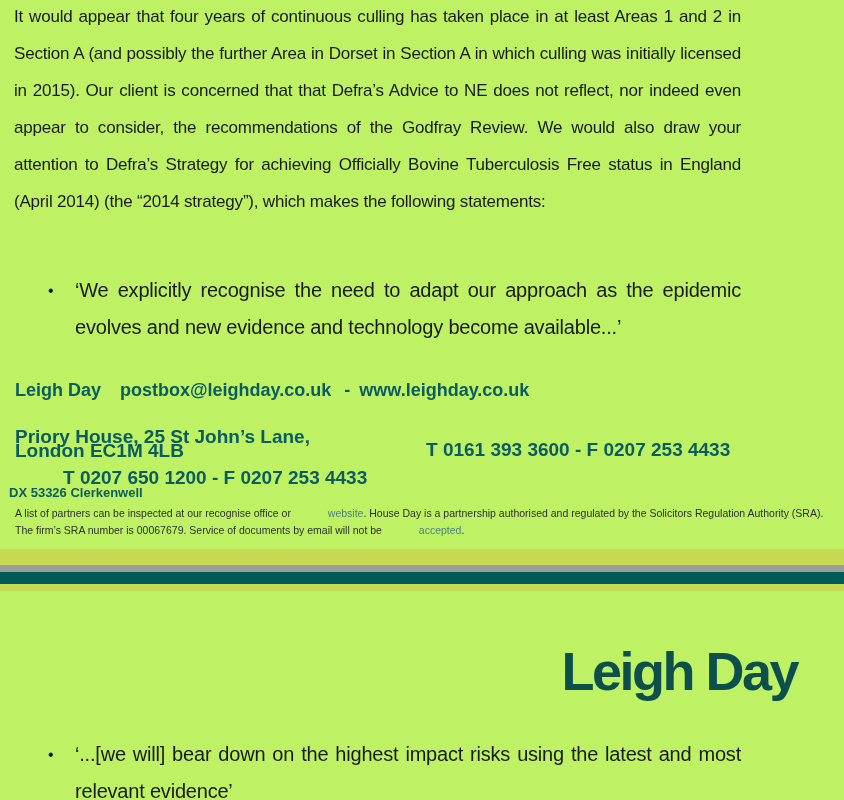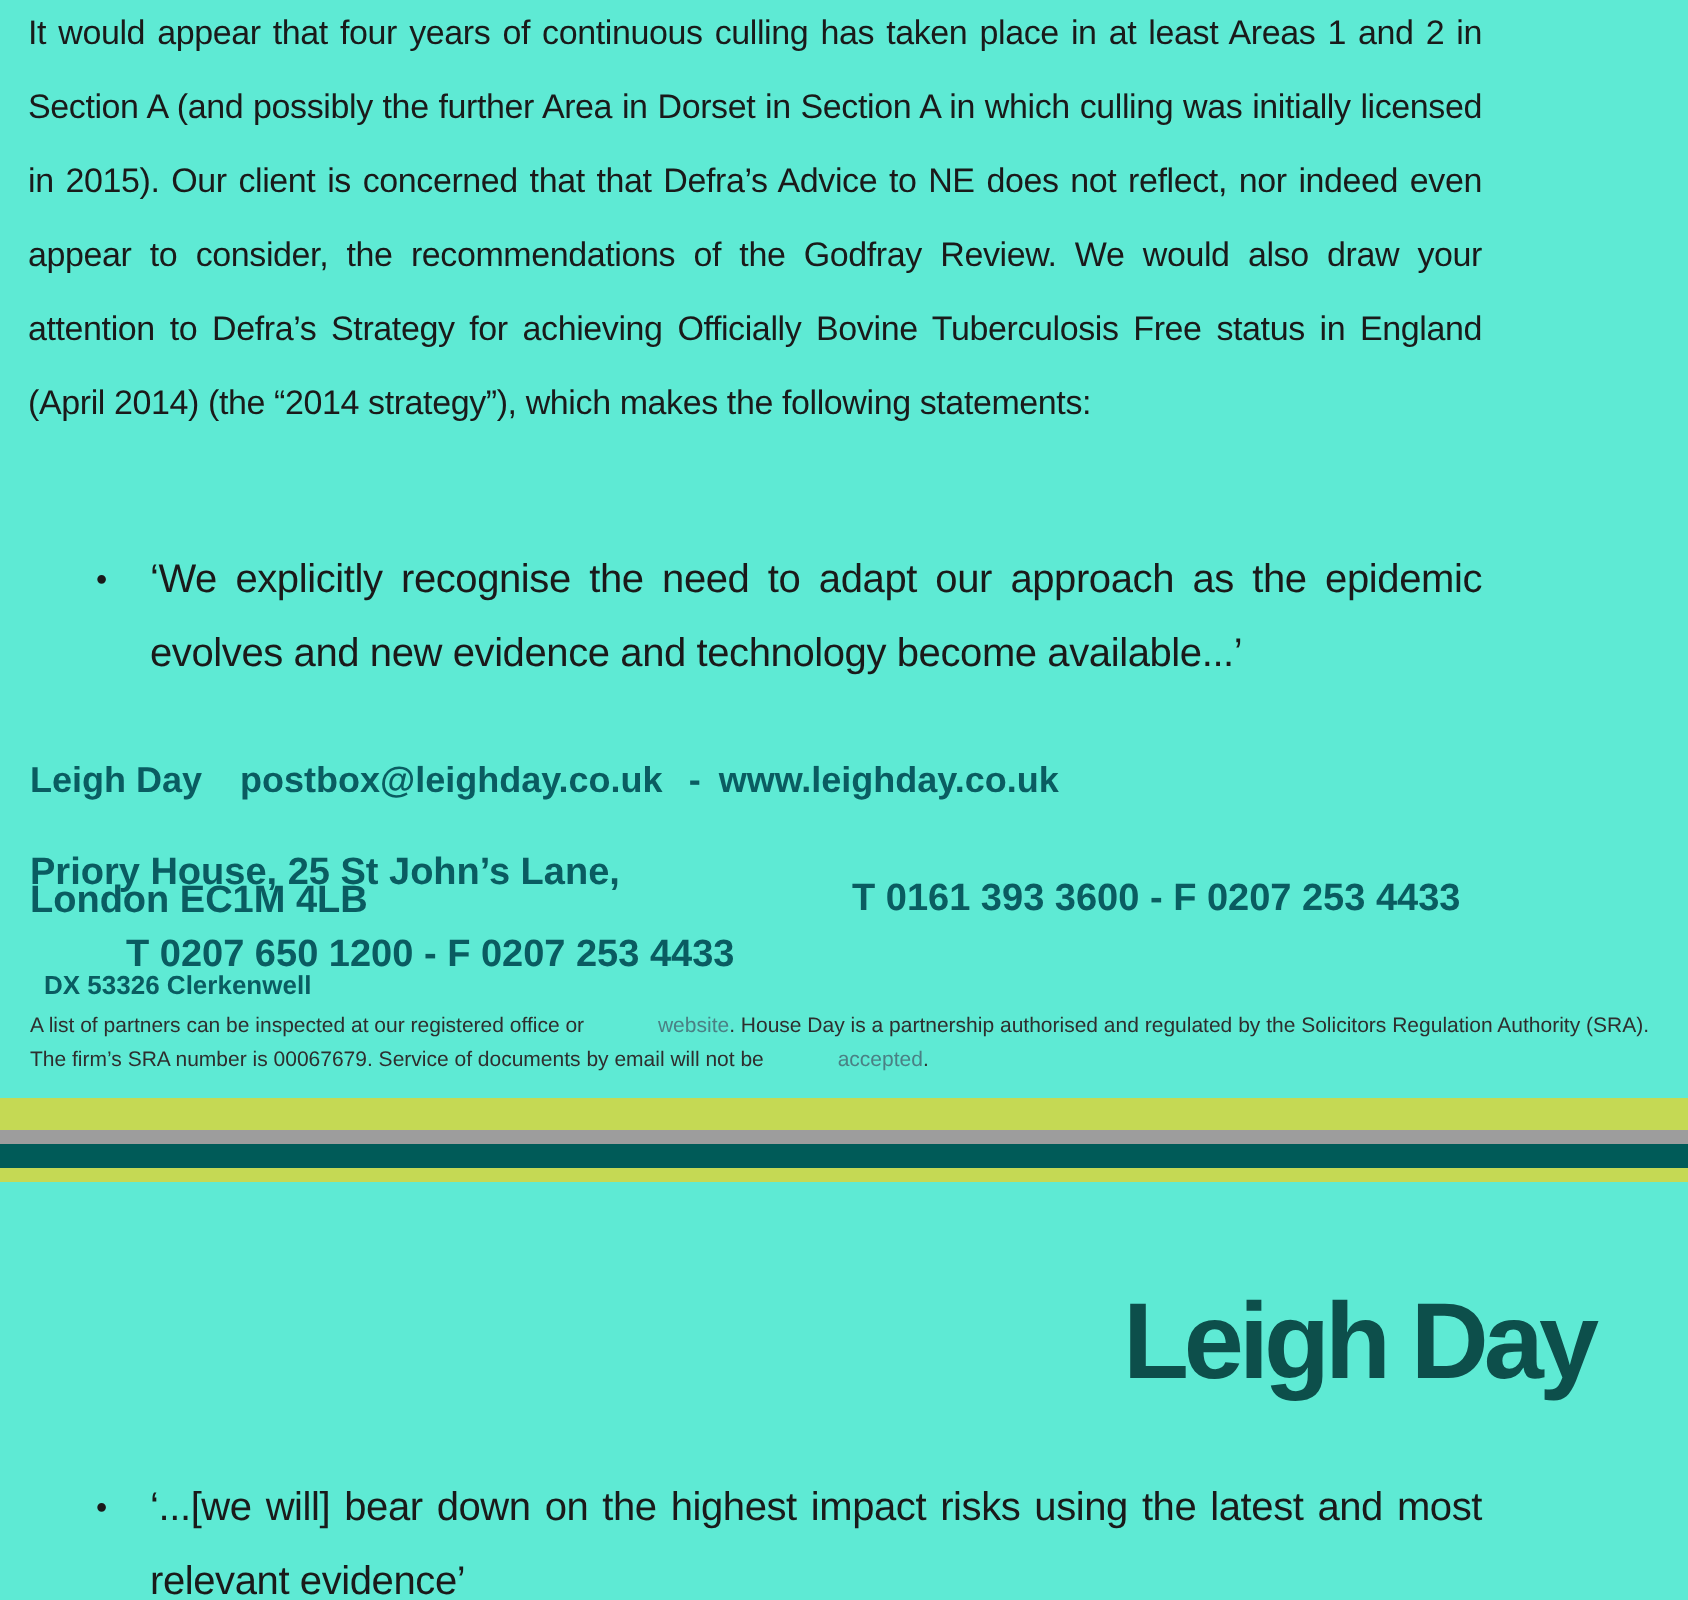--- a/index.html
+++ b/index.html
@@ -1,20 +1,20 @@
 <!DOCTYPE html>
 <html><head>
 <meta charset="utf-8">
 <style>
   html, body { margin:0; padding:0; }
   body {
     width:844px; height:800px; background:#ffffff; position:relative;
     overflow:hidden; font-family:"Liberation Sans", sans-serif;
   }
-  .page { position:absolute; inset:0; width:844px; height:800px; background:#5eead4;text-decoration:underline; }
+  .page { position:absolute; inset:0; width:844px; height:800px; background:#bef264;text-decoration:underline; }
 
   
   .para {
     position:absolute; top:-2px; left:14px; width:727px; margin:0;
     font-size:17px; line-height:37px; text-align:justify; color:#1a1a1a;
     letter-spacing:-0.2px;
   }
   .bullet { position:absolute; left:48px; display:flex; }
   .bullet .dot { width:27px; font-size:16px; line-height:37px; color:#1a1a1a; }
   .bullet .btext {
@@ -30,21 +30,21 @@
   .fhead .firm { margin-right:14px; }
   .fhead .dash { margin:0 4px 0 8px; font-weight:bold; }
   .offices {
     position:absolute; top:430px; left:15px; right:40px; display:flex;
     color:#0a5c61; font-weight:bold; font-size:19px;
   }
   .office { width:363px; }
   .office .addr { line-height:14px; }
   .office .phones { margin-top:13px; line-height:14px;margin-left:48px; }
   .dx {
-    position:absolute; top:485px; left:22px; color:#0a5c61;
+    position:absolute; top:485px; left:9px; color:#0a5c61;
     font-weight:bold; font-size:13px;
   }
   .legal {
     position:absolute; top:505px; left:15px; width:812px; margin:0;
     font-size:10.5px; line-height:16.5px; color:#2e2e2e;
   }
   .legal .link { color:#4a8084;margin-left:34px; }
 
   
   .stripes { position:absolute; top:549px; left:0; width:844px; }
@@ -86,21 +86,21 @@
       <div class="phones">T 0207 650 1200 -   F 0207 253 4433</div>
     </div>
     <div class="office">
       <div class="phones">T 0161 393 3600 -   F 0207 253 4433</div>
     </div>
   </div>
 
   <div class="dx">DX 53326 Clerkenwell</div>
 
   <p class="legal">
-    <span>A list of partners can be inspected at our registered office or </span><span class="link">website</span><span>. House Day is a partnership authorised and regulated by the Solicitors Regulation Authority (SRA).</span><br>
+    <span>A list of partners can be inspected at our recognise office or </span><span class="link">website</span><span>. House Day is a partnership authorised and regulated by the Solicitors Regulation Authority (SRA).</span><br>
     <span>The firm’s SRA number is 00067679. Service of documents by email will not be </span><span class="link">accepted</span><span>.</span>
   </p>
 
   <div class="stripes">
     <div class="stripe s1" style="background: rgb(197, 217, 84);"></div>
     <div class="stripe s2" style="background: rgb(157, 157, 157);"></div>
     <div class="stripe s3" style="background: rgb(0, 91, 88);"></div>
     <div class="stripe s4" style="background: rgb(197, 217, 84);"></div>
   </div>
 

